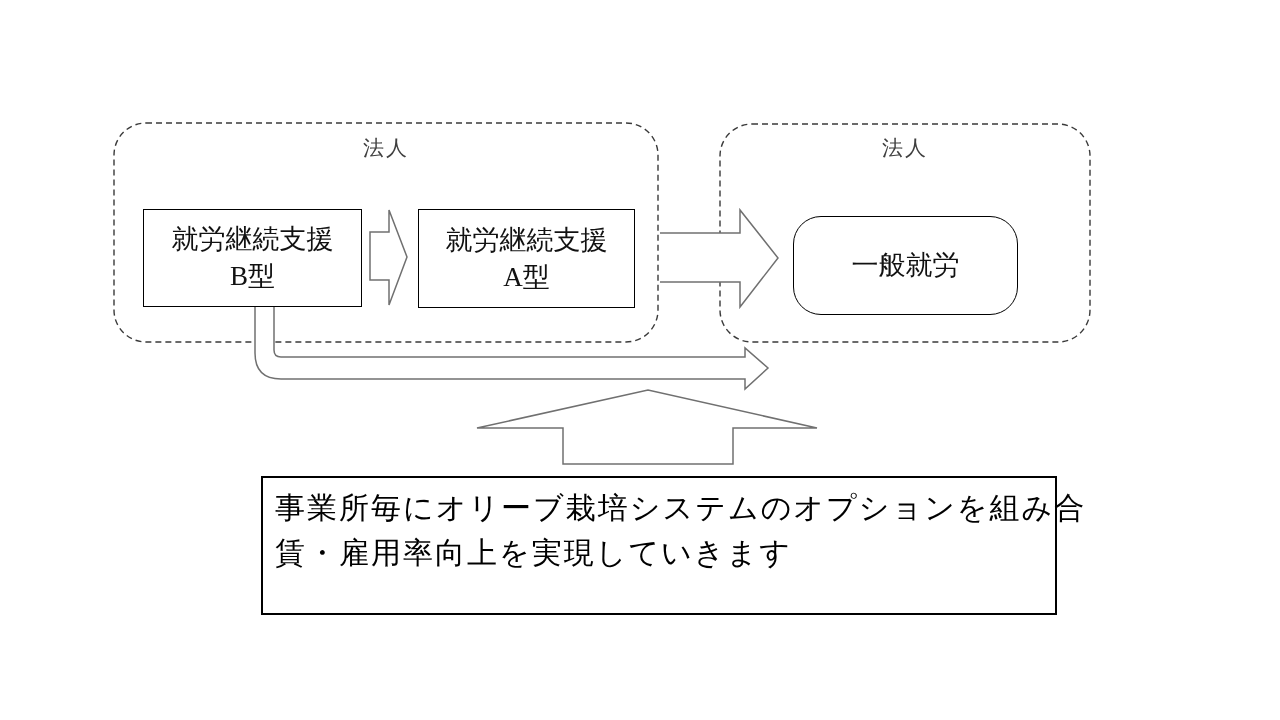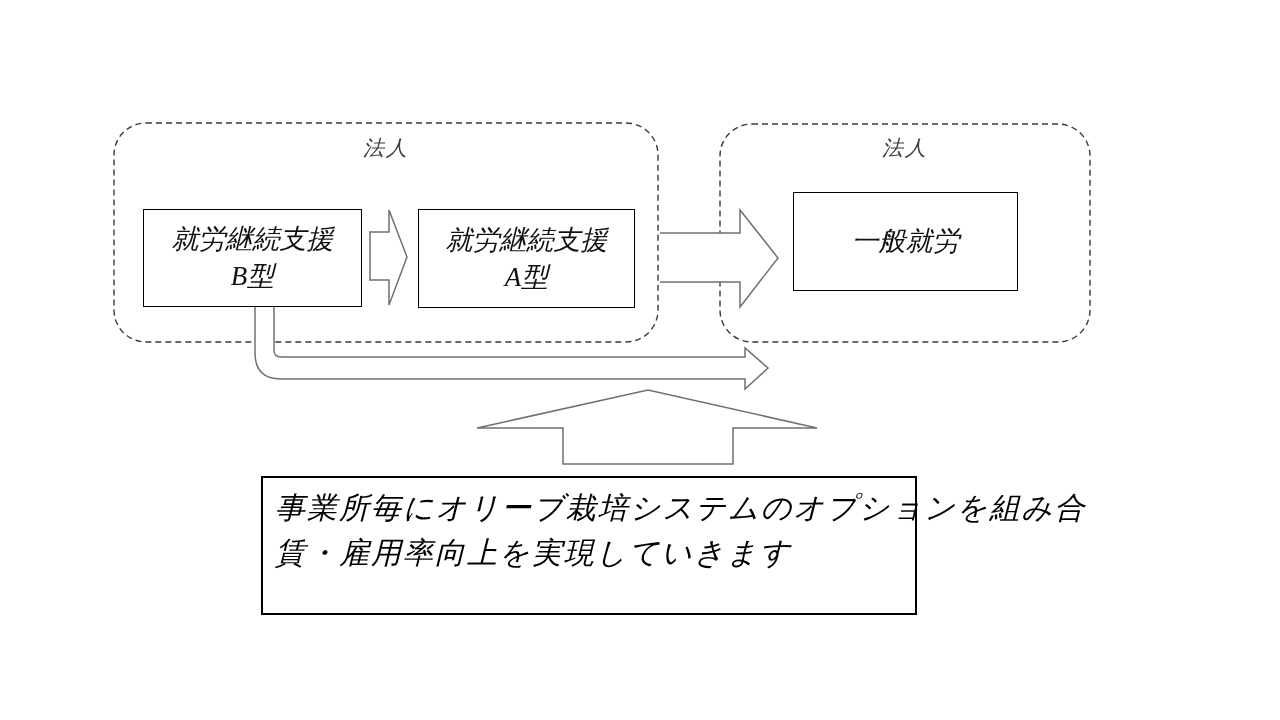--- a/index.html
+++ b/index.html
@@ -15,21 +15,21 @@
   html,body{margin:0;padding:0;background:#e9e9e9;}
   .canvas{
     position:relative;
     width:1280px;height:720px;
     background:var(--background);
     overflow:hidden;
     font-family:"Liberation Serif","DejaVu Serif",serif;
   }
   .layer{position:absolute;left:0;top:0;}
   svg.shapes{z-index:2;}
-  .html-layer{z-index:3;width:1280px;height:720px;pointer-events:none;font-style:italic;}
+  .html-layer{z-index:3;width:1280px;height:720px;pointer-events:none;}
   .html-layer > div{pointer-events:auto;}
 
   
   .dashed-rect{
     fill:none;
     stroke:var(--dashed-border);
     stroke-width:1.4;
     stroke-dasharray:6 4;
   }
   .block-arrow{
@@ -57,21 +57,21 @@
     align-items:center;
     justify-content:center;
     text-align:center;
     font-size:27px;
     line-height:37px;
     color:var(--box-text);
   }
   .caption-box{
     position:absolute;
     left:261px;top:476px;
-    width:656px;height:139px;
+    width:796px;height:139px;
     box-sizing:border-box;
     background:var(--background);
     border:2px solid var(--box-border);
     padding:7px 8px 0 12px;
     font-size:30px;
     line-height:45px;
     letter-spacing:2px;
     color:var(--caption-text);
     white-space:nowrap;
   }
@@ -104,21 +104,21 @@
     <div class="node-box" style="left:143px;top:209px;width:219px;height:98px;">
       <span>就労継続支援</span>
       <span>B型</span>
     </div>
 
     <div class="node-box" style="left:418px;top:209px;width:217px;height:99px;">
       <span>就労継続支援</span>
       <span>A型</span>
     </div>
 
-    <div class="node-box" style="left:793px;top:192px;width:225px;height:99px;">
+    <div class="node-box" style="left:793px;top:216px;width:225px;height:99px;border-radius:28px;">
       <span>一般就労</span>
     </div>
 
     <div class="caption-box">
       <span class="caption-line">事業所毎にオリーブ栽培システムのオプションを組み合</span>
       <span class="caption-line">賃・雇用率向上を実現していきます</span>
     </div>
   </div>
 
 </div>

